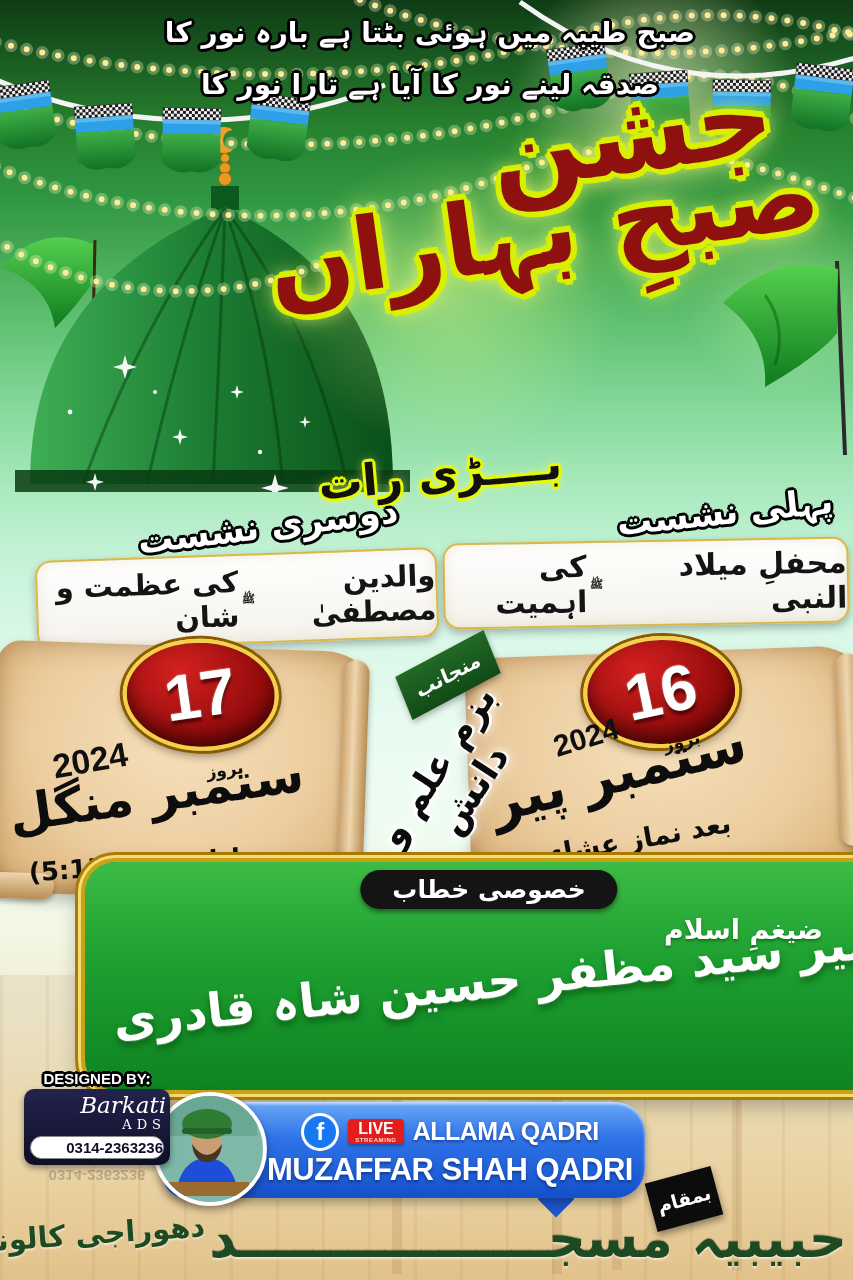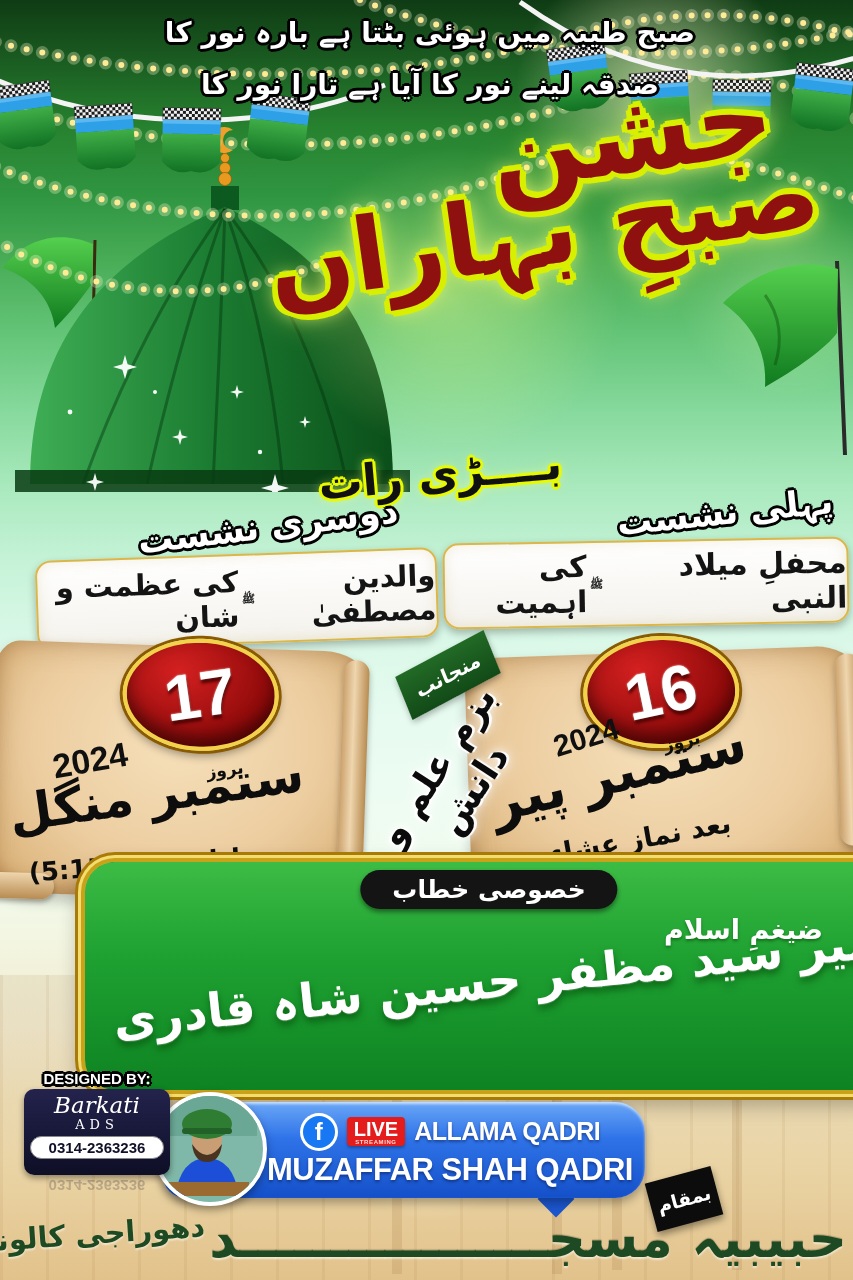--- a/index.html
+++ b/index.html
@@ -91,22 +91,22 @@
     border-radius:40px;padding:5px 32px;font-size:25px;font-weight:bold;box-shadow:0 3px 5px rgba(0,0,0,.45);white-space:nowrap;}
   .banner .honorific{position:absolute;right:70px;top:52px;color:#fff;font-size:27px;font-weight:bold;
     text-shadow:0 2px 3px rgba(0,60,0,.5);}
   .banner .bigname{position:absolute;left:10px;right:10px;top:92px;text-align:center;color:#fff;font-size:47px;
     font-weight:bold;transform:rotate(-6deg);white-space:nowrap;
     text-shadow:0 5px 7px rgba(0,60,0,.55), 0 1px 0 rgba(255,255,255,.35);}
 
   
   .designer{left:24px;top:1070px;width:146px;text-align:center;z-index:8;}
   .designer .lbl{font-family:"Liberation Sans",sans-serif;font-weight:800;font-size:15px;color:#fff;}
-  .designer .box{margin-top:2px;background:linear-gradient(180deg,#23234d,#0e0e26);border-radius:10px;padding:4px 4px 16px;
-    box-shadow:0 3px 6px rgba(0,0,0,.4);}
+  .designer .box{margin-top:2px;background:linear-gradient(180deg,#23234d,#0e0e26);border-radius:10px;padding:4px 4px 6px;
+    box-shadow:0 3px 6px rgba(0,0,0,.4);text-align:right;}
   .designer .brand{font-family:"DejaVu Serif",serif;font-style:italic;font-size:23px;color:#fff;line-height:1.05;}
   .designer .sub{font-family:"DejaVu Serif",serif;font-size:13px;letter-spacing:5px;color:#fff;}
   .designer .phone{margin:4px 2px 0;background:#fff;border-radius:12px;border:1px solid #888;
     font-family:"Liberation Sans",sans-serif;font-weight:800;font-size:15px;color:#101028;padding:2px 0;}
   .designer .refl{transform:scaleY(-1);opacity:.22;filter:blur(.4px);font-family:"Liberation Sans",sans-serif;
     font-weight:800;font-size:15px;color:#101028;margin-top:2px;}
 
   
   .livebar{left:163px;top:1102px;width:482px;height:96px;border-radius:22px 30px 30px 22px;z-index:7;
     background:linear-gradient(180deg,#6aa7f7 0%,#2f73e8 38%,#1450c9 100%);
@@ -114,21 +114,21 @@
   .bar-tail{left:543px;top:1186px;width:26px;height:26px;background:#1b56cf;transform:rotate(45deg);z-index:6;}
   .avatar{left:-10px;top:-10px;width:106px;height:106px;border-radius:50%;border:4px solid #fff;overflow:hidden;
     box-shadow:0 4px 8px rgba(0,0,0,.35);background:#7fb8a8;}
   .livebar .content{position:absolute;left:102px;right:10px;top:6px;bottom:6px;display:flex;flex-direction:column;
     align-items:center;justify-content:center;color:#fff;}
   .row1{display:flex;align-items:center;gap:9px;}
   .fb-ring{width:38px;height:38px;border-radius:50%;background:#fff;display:flex;align-items:center;justify-content:center;}
   .fb-circle{width:32px;height:32px;border-radius:50%;background:#1877f2;display:flex;align-items:center;justify-content:center;
     font-family:"Liberation Sans",sans-serif;font-weight:800;font-size:24px;color:#fff;line-height:1;}
   .live-badge{background:#e51c1c;border-radius:4px;padding:2px 7px 1px;text-align:center;box-shadow:0 2px 3px rgba(0,0,0,.3);}
-  .live-badge .lv{font-family:"Liberation Sans",sans-serif;font-weight:800;font-size:20px;line-height:1;color:#fff;}
+  .live-badge .lv{font-family:"Liberation Sans",sans-serif;font-weight:800;font-size:16px;line-height:1;color:#fff;}
   .live-badge .st{font-family:"Liberation Sans",sans-serif;font-weight:700;font-size:6px;letter-spacing:.6px;color:#ffd9d9;line-height:1;}
   .en1{font-family:"Liberation Sans",sans-serif;font-weight:800;font-size:25px;letter-spacing:-.5px;
     text-shadow:0 2px 3px rgba(0,0,40,.4);}
   .en2{font-family:"Liberation Sans",sans-serif;font-weight:800;font-size:31px;letter-spacing:-.5px;margin-top:1px;
     text-shadow:0 2px 3px rgba(0,0,40,.4);}
 
   
   .venue-tag{left:650px;top:1174px;width:68px;height:50px;background:#0c0c0c;transform:rotate(-15deg);z-index:8;
     display:flex;align-items:center;justify-content:center;color:#fff;font-size:19px;font-weight:bold;
     box-shadow:0 4px 7px rgba(0,0,0,.4);}

